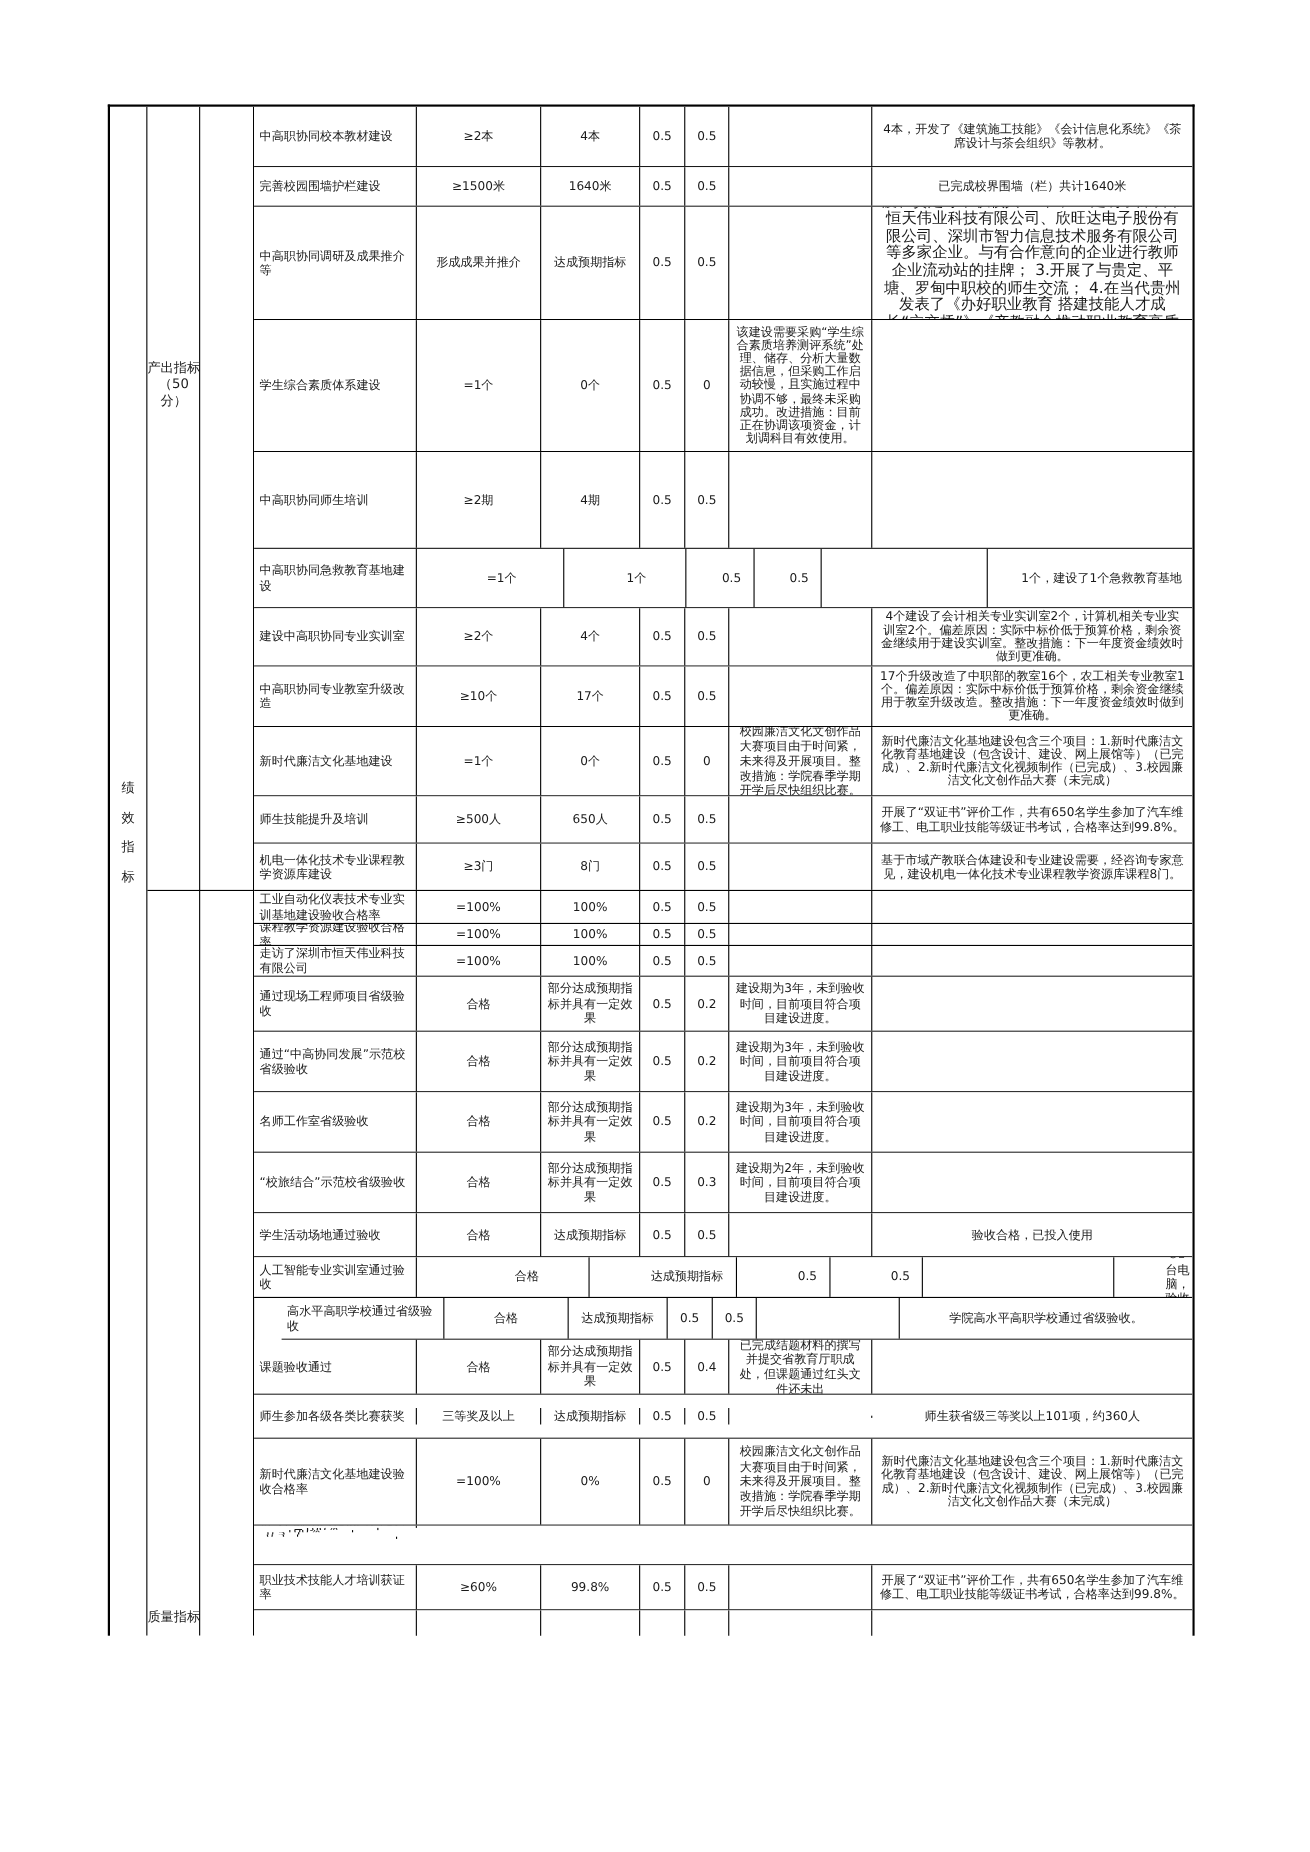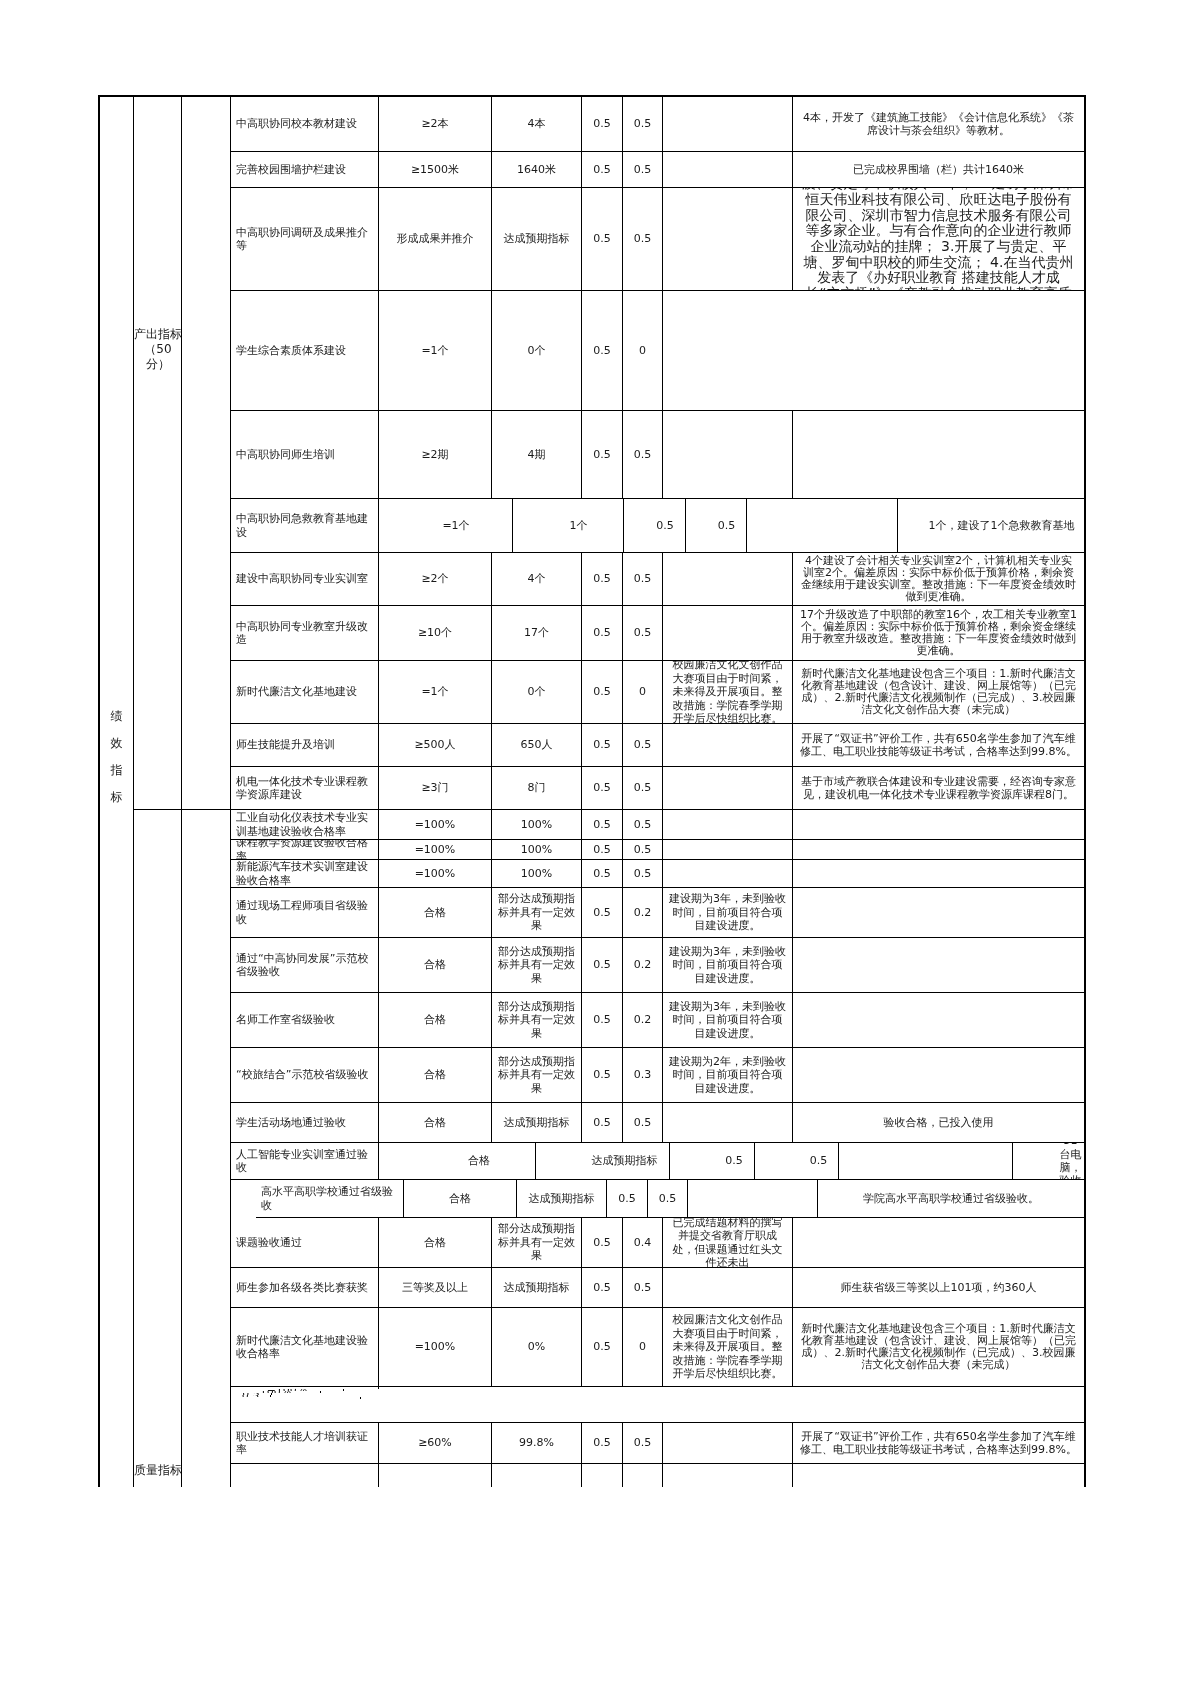--- a/index.html
+++ b/index.html
@@ -97,20 +97,21 @@
           <div class="cell s">0.5</div>
           <div class="cell dev"></div>
           <div class="cell note dense">形成成果并推介 1.走访了龙里、瓮安、荔波、贵定等中职校共14个； 2.走访了深圳市恒天伟业科技有限公司、欣旺达电子股份有限公司、深圳市智力信息技术服务有限公司等多家企业。与有合作意向的企业进行教师企业流动站的挂牌； 3.开展了与贵定、平塘、罗甸中职校的师生交流； 4.在当代贵州发表了《办好职业教育 搭建技能人才成长“立交桥”》《产教融合推动职业教育高质量发展》等文章； 5.拍摄了专业宣传片。</div>
         </div>
         <div class="row" style="height: 120px;">
           <div class="cell ind">学生综合素质体系建设</div>
           <div class="cell tv">=1个</div>
           <div class="cell av">0个</div>
           <div class="cell w">0.5</div>
           <div class="cell s">0</div>
+          <div class="cell dev tight">该建设需要采购“学生综合素质培养测评系统”处理、储存、分析大量数据信息，但采购工作启动较慢，且实施过程中协调不够，最终未采购成功。改进措施：目前正在协调该项资金，计划调科目有效使用。</div>
           <div class="cell note"></div>
         </div>
         <div class="row" style="height: 88px;">
           <div class="cell ind">中高职协同师生培训</div>
           <div class="cell tv">≥2期</div>
           <div class="cell av">4期</div>
           <div class="cell w">0.5</div>
           <div class="cell s">0.5</div>
           <div class="cell dev"></div>
         </div>
@@ -180,21 +181,21 @@
         <div class="row" style="height: 20px;">
           <div class="cell ind">课程教学资源建设验收合格率</div>
           <div class="cell tv">=100%</div>
           <div class="cell av">100%</div>
           <div class="cell w">0.5</div>
           <div class="cell s">0.5</div>
           <div class="cell dev"></div>
           <div class="cell note"></div>
         </div>
         <div class="row" style="height: 28px;">
-          <div class="cell ind">新能源汽车技术实训室建设验收合格率</div>
+          <div class="cell ind">走访了深圳市恒天伟业科技有限公司</div>
           <div class="cell tv">=100%</div>
           <div class="cell av">100%</div>
           <div class="cell w">0.5</div>
           <div class="cell s">0.5</div>
           <div class="cell dev"></div>
           <div class="cell note"></div>
         </div>
         <div class="row" style="height: 50px;">
           <div class="cell ind">通过现场工程师项目省级验收</div>
           <div class="cell tv">合格</div>
@@ -260,21 +261,21 @@
         </div>
         <div class="row" style="height: 50px;">
           <div class="cell ind">课题验收通过</div>
           <div class="cell tv">合格</div>
           <div class="cell av">部分达成预期指标并具有一定效果</div>
           <div class="cell w">0.5</div>
           <div class="cell s">0.4</div>
           <div class="cell dev">已完成结题材料的撰写并提交省教育厅职成处，但课题通过红头文件还未出</div>
           <div class="cell note"></div>
         </div>
-        <div class="row" style="height: 40px;">
+        <div class="row" style="height: 40px; align-items: center;">
           <div class="cell ind">师生参加各级各类比赛获奖</div>
           <div class="cell tv">三等奖及以上</div>
           <div class="cell av">达成预期指标</div>
           <div class="cell w">0.5</div>
           <div class="cell s">0.5</div>
           <div class="cell dev"></div>
           <div class="cell note">师生获省级三等奖以上101项，约360人</div>
         </div>
         <div class="row" style="height: 79px;">
           <div class="cell ind">新时代廉洁文化基地建设验收合格率</div>

